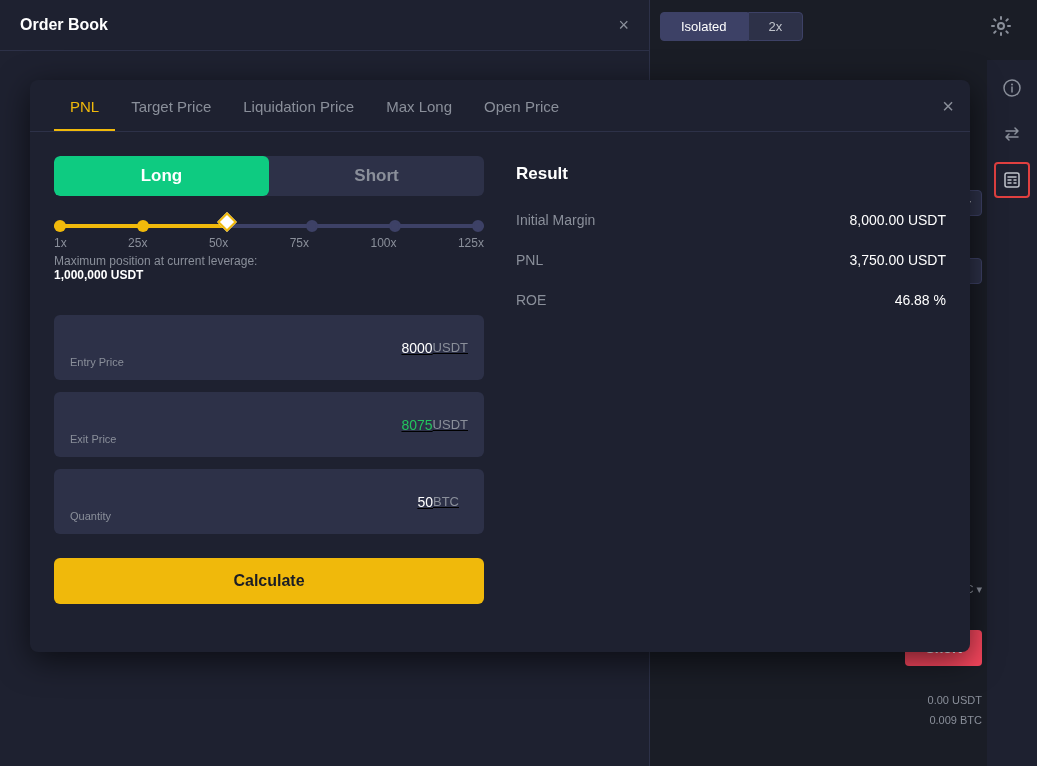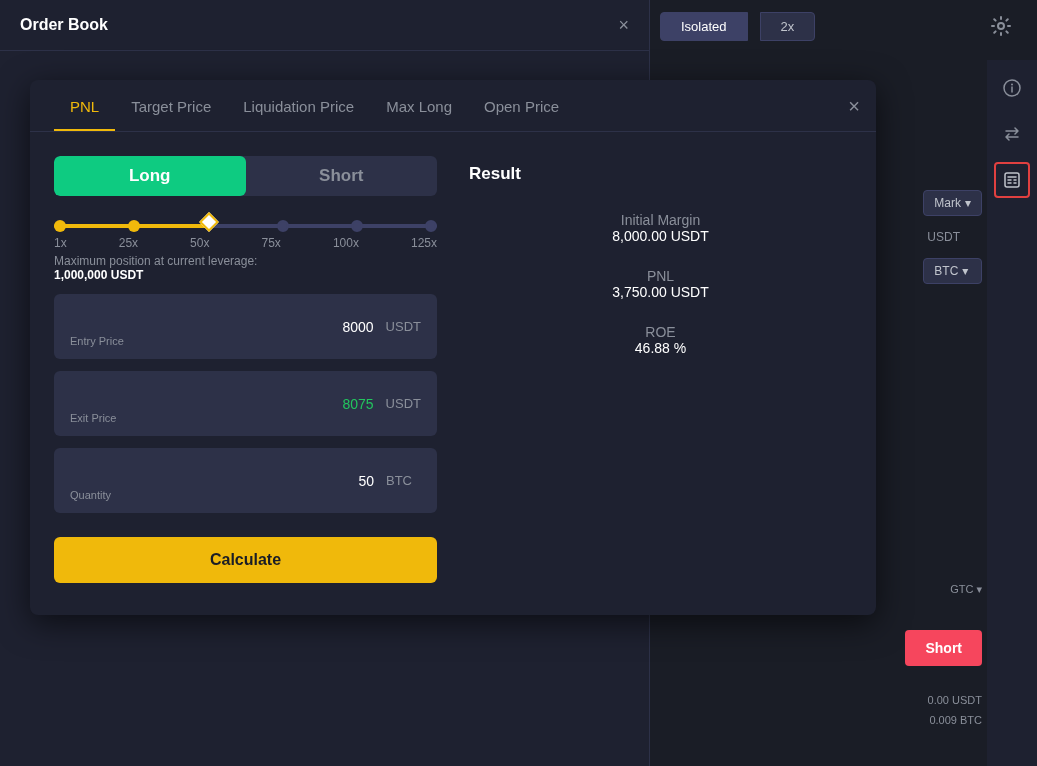--- a/index.html
+++ b/index.html
@@ -19,21 +19,21 @@
       width: 100%; height: 100%;
       background: #1a1d26;
     }
 
     
     .mode-buttons {
       position: absolute;
       top: 12px;
       left: 660px;
       display: flex;
-      gap: 12px;
+      gap: 0;
       z-index: 10;
     }
 
     .mode-btn {
       background: #2d3148;
       border: 1px solid #3d4166;
       color: #c0c4cc;
       padding: 6px 20px;
       font-size: 13px;
       cursor: pointer;
@@ -123,26 +123,26 @@
       background: none;
       border: none;
       line-height: 1;
     }
 
     
     .calculator-modal {
       position: absolute;
       top: 80px;
       left: 30px;
-      width: 846px;
+      width: 940px;
       background: #1e2130;
       border-radius: 8px;
       z-index: 30;
       box-shadow: 0 8px 32px rgba(0,0,0,0.6);
-      padding: 0 0 8px 0;
+      padding: 0 0 24px 0;
     }
 
     
     .calc-tabs {
       display: flex;
       align-items: center;
       border-bottom: 1px solid #2d3148;
       padding: 0 24px;
       position: relative;
     }
@@ -216,21 +216,21 @@
     }
 
     .toggle-btn.active-long {
       background: #0ecb81;
       color: #ffffff;
       border-radius: 6px;
     }
 
     
     .slider-container {
-      margin-bottom: 12px;
+      margin-bottom: 33px;
     }
 
     .slider-track {
       width: 100%;
       height: 4px;
       background: #3d4166;
       border-radius: 2px;
       position: relative;
       margin-bottom: 8px;
     }
@@ -309,21 +309,22 @@
 
     .input-label {
       color: #8a8f9a;
       font-size: 11px;
       margin-top: 29px;
     }
 
     .input-value-area {
       display: flex;
       align-items: center;
-      gap: 12px;
+      gap: 0;
+      text-decoration: underline;
     }
 
     .input-value {
       color: #ffffff;
       font-size: 14px;
       font-weight: 500;
       background: none;
       border: none;
       text-align: right;
       width: 80px;
@@ -360,21 +361,20 @@
       font-size: 17px;
       font-weight: 600;
       margin-bottom: 28px;
     }
 
     .result-row {
       display: flex;
       justify-content: space-between;
       align-items: center;
       margin-bottom: 24px;
-      flex-direction: column;
     }
 
     .result-label {
       color: #8a8f9a;
       font-size: 14px;
     }
 
     .result-value {
       color: #ffffff;
       font-size: 14px;

